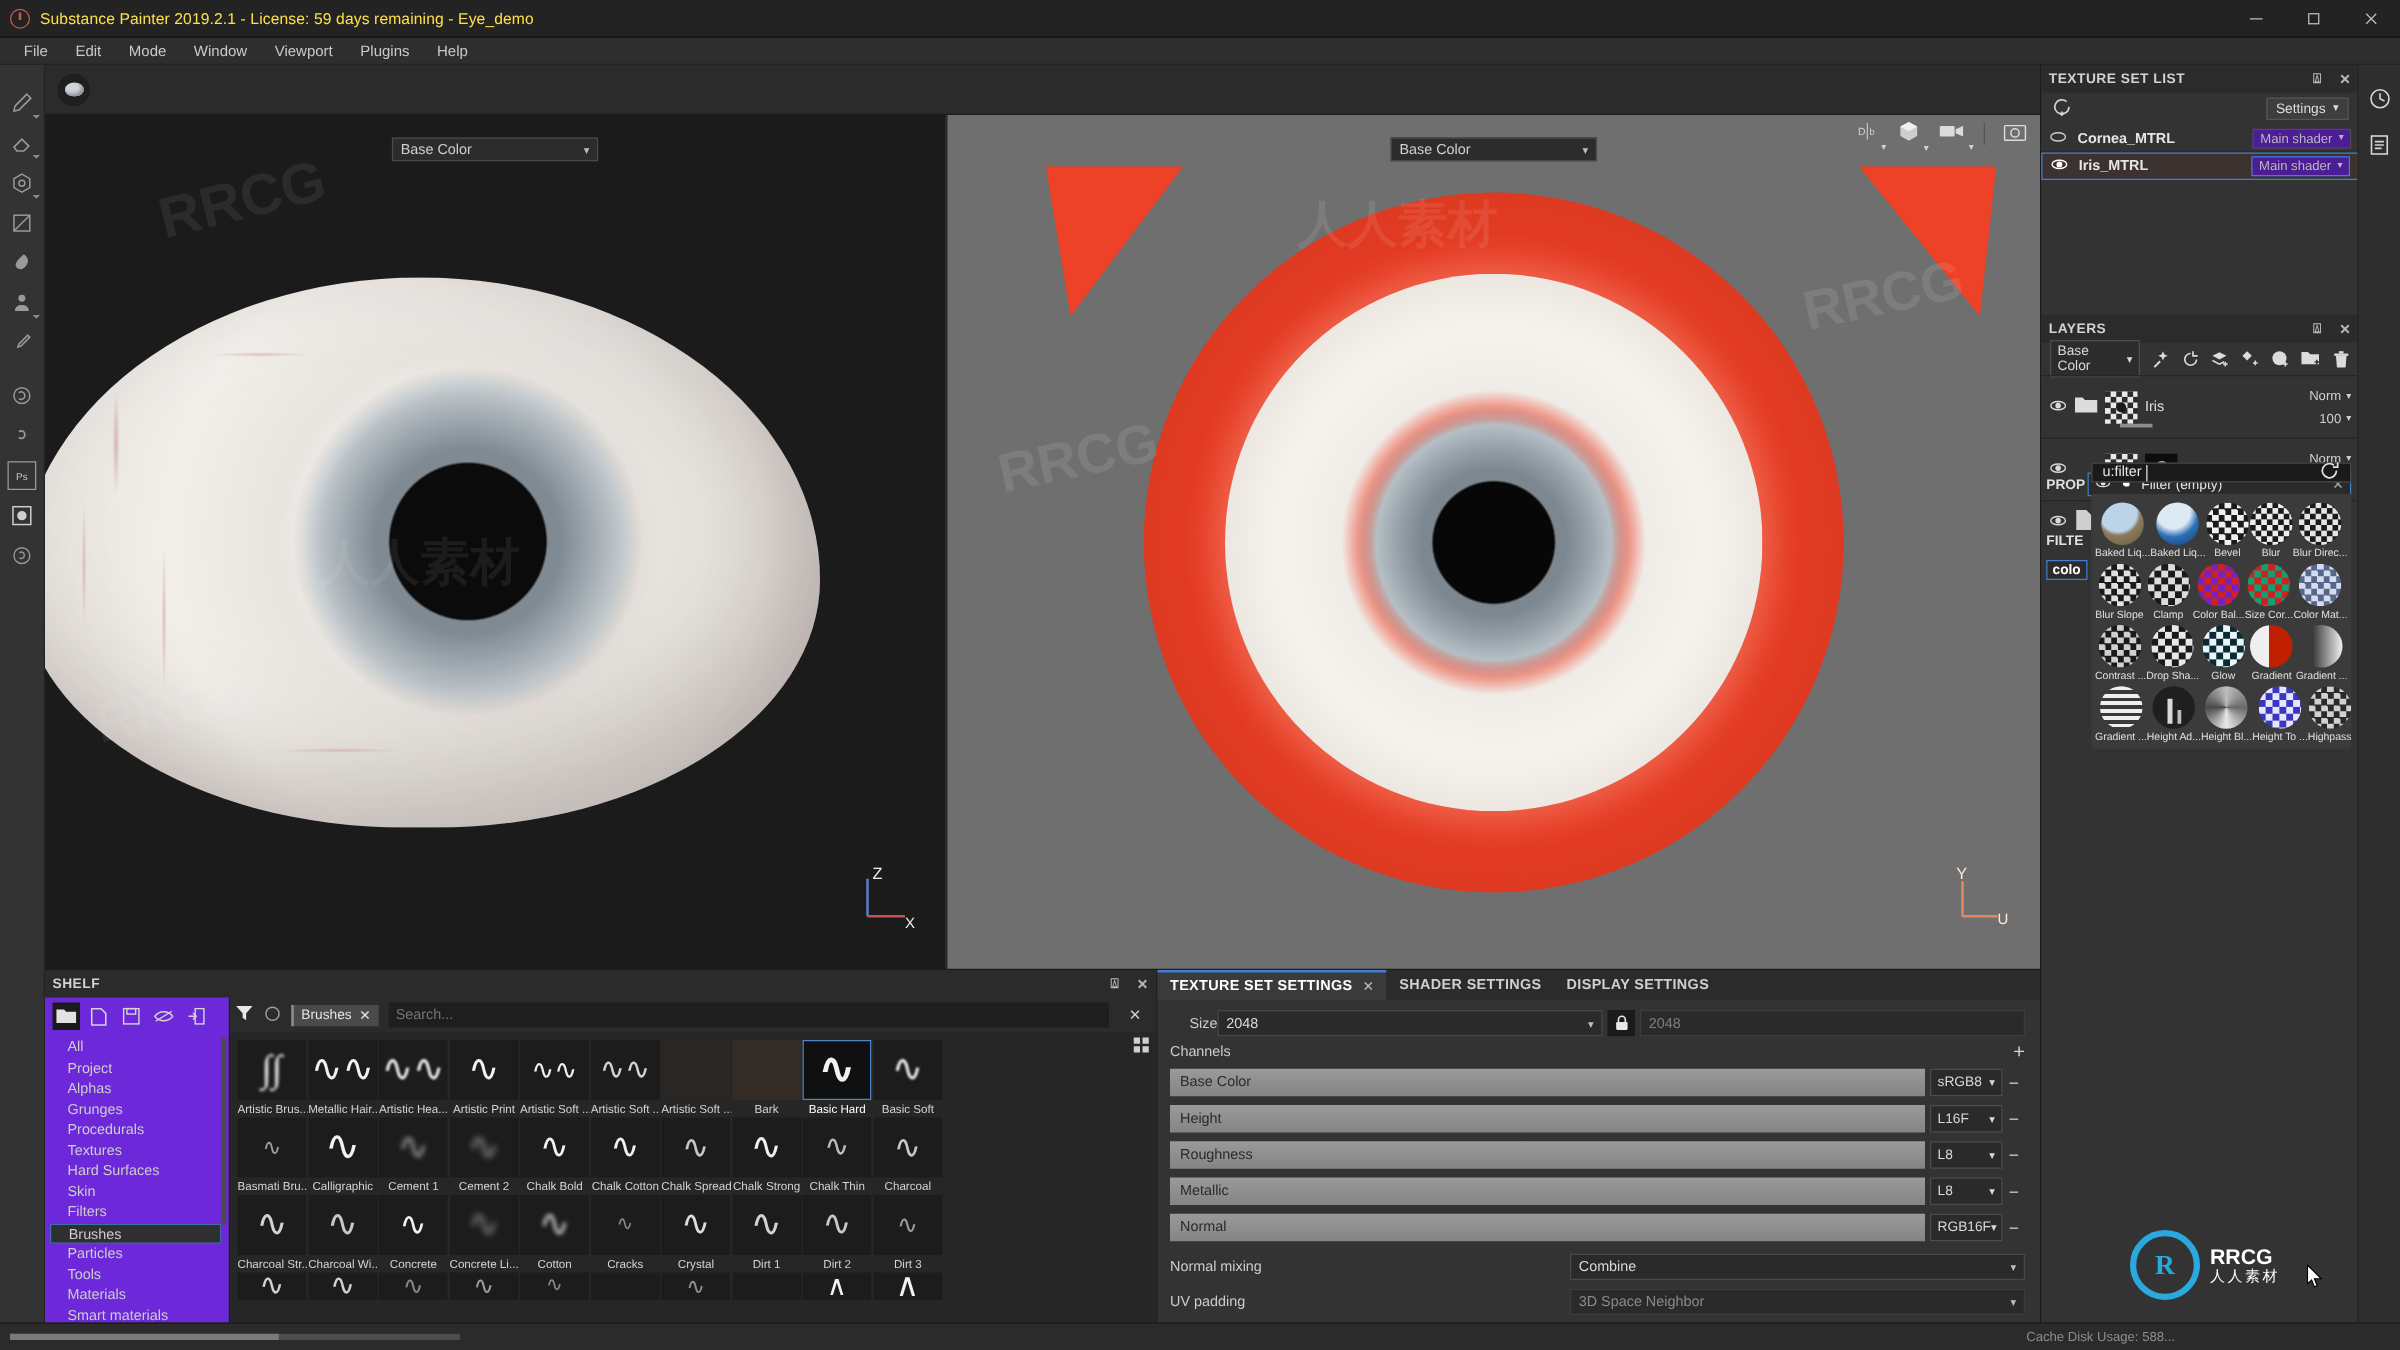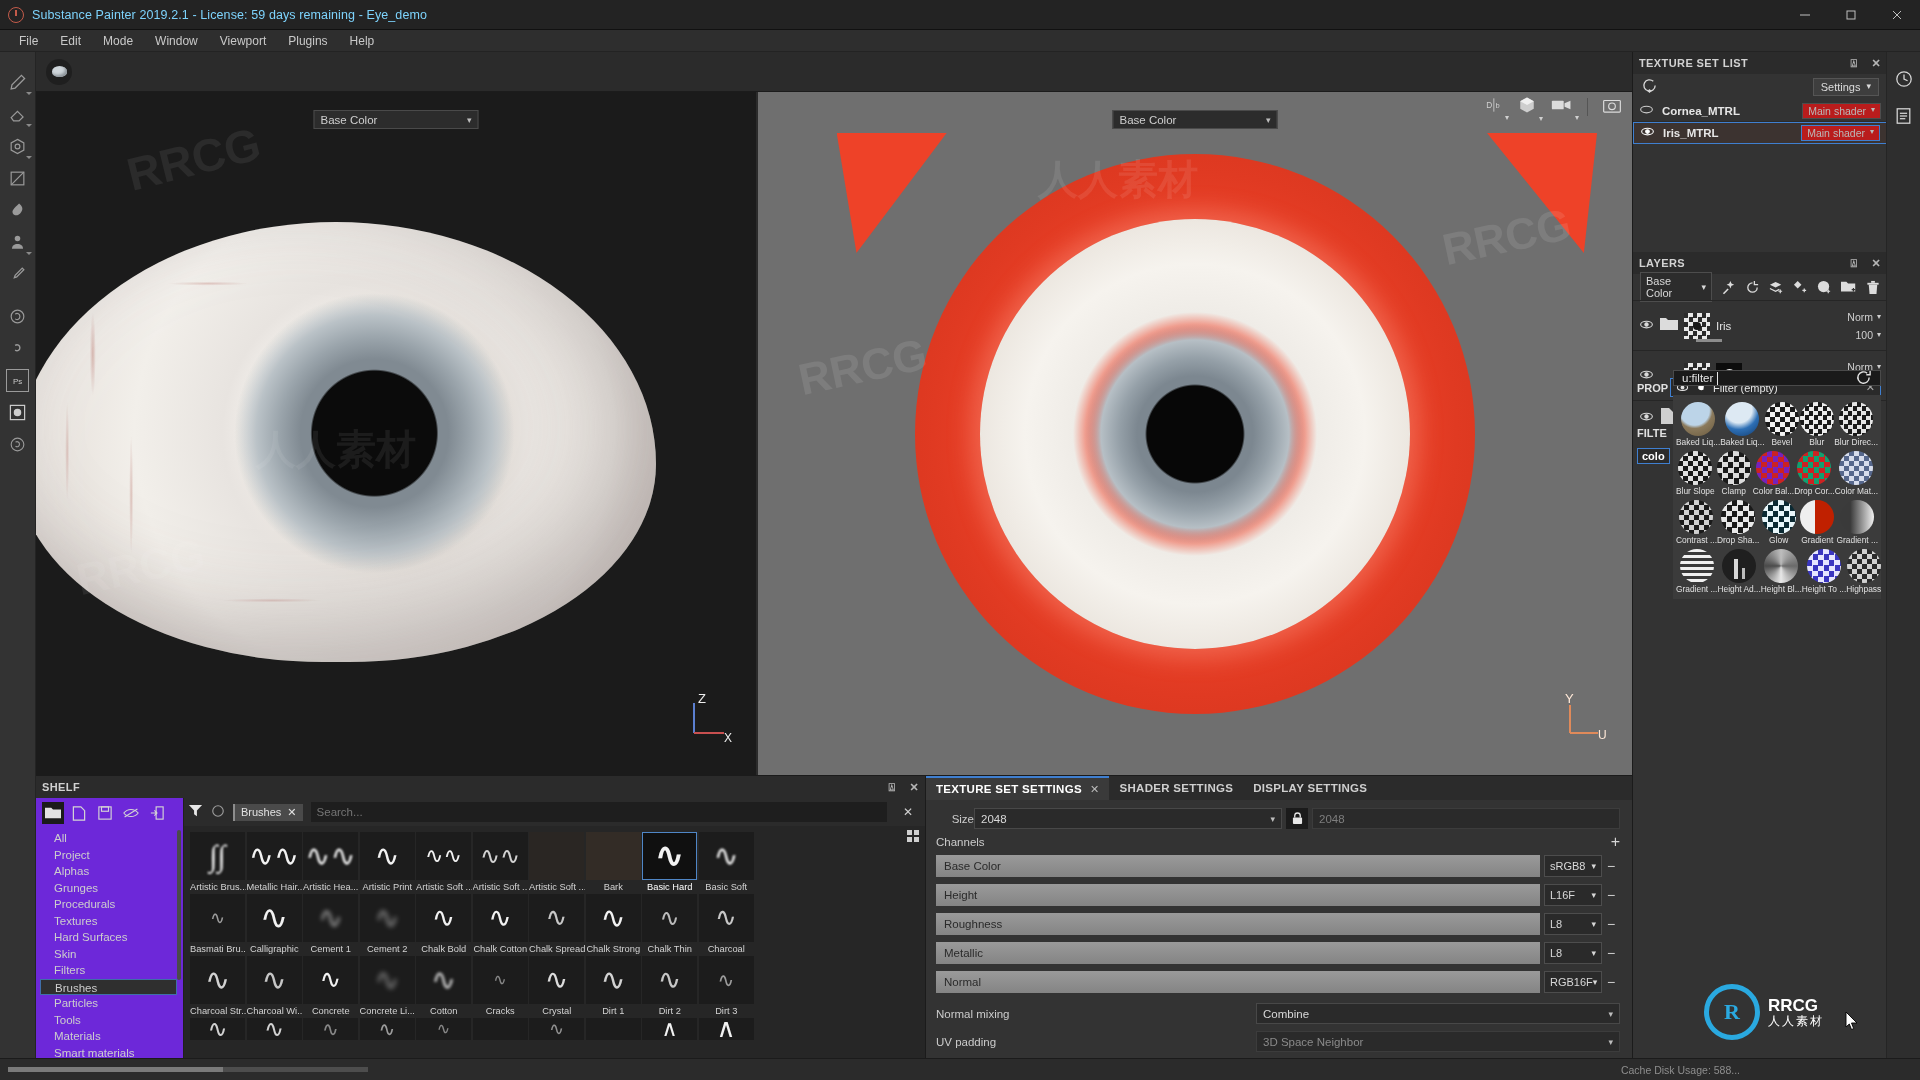--- a/index.html
+++ b/index.html
@@ -6,21 +6,21 @@
   html,body { width:1920px; height:1080px; overflow:hidden; background:#2b2b2b;
     font-family:"Liberation Sans", sans-serif; color:#c8c8c8; font-size:12px; }
 
   
   #titlebar { height:30px; background:#232323; display:flex; align-items:center;
     border-bottom:1px solid #111; position:relative; }
   #app-icon { width:16px; height:16px; margin:0 8px 0 8px; border:1.5px solid #c35b4a;
     border-radius:50%; position:relative; }
   #app-icon:after{ content:""; position:absolute; left:6px; top:2px; width:1.5px; height:6px;
     background:#c35b4a; }
-  #title-text { font-size:12.5px; color:#7dd3fc; letter-spacing:.1px; }
+  #title-text { font-size:12.5px; color:#fde047; letter-spacing:.1px; }
   #wincontrols { position:absolute; right:0; top:0; height:30px; display:flex; }
   .wc { width:46px; height:30px; display:flex; align-items:center; justify-content:center;
     color:#c0c0c0; font-size:13px; }
   .wc svg { display:block; }
 
   
   #menubar { height:22px; background:#2e2e2e; display:flex; align-items:center;
     padding-left:8px; border-bottom:1px solid #232323; }
   .menu-item { padding:0 11px; line-height:22px; font-size:12px; color:#c9c9c9; }
 
@@ -180,21 +180,21 @@
 
   
   #tsl{ flex:0 0 200px; display:flex; flex-direction:column; background:#333;}
   #tsl-tools{ height:26px; display:flex; align-items:center; padding:0 8px;}
   .settings-btn{ margin-left:auto; background:#3e3e3e; border:1px solid #555;
     font-size:11px; color:#dcdcdc; padding:2px 7px; display:flex; gap:6px;}
   .tsrow{ height:22px; display:flex; align-items:center; padding:0 6px; gap:8px;
     border-bottom:1px solid #2b2b2b;}
   .tsrow.sel{ background:#3c3330; border:1px solid #3f7fd0;}
   .tsname{ font-size:11.5px; font-weight:bold; color:#e6e6e6;}
-  .shader-sel{ margin-left:auto; background:#b91c1c; border:1px solid #4d4d4d; font-size:10.5px;
+  .shader-sel{ margin-left:auto; background:#4c1d95; border:1px solid #4d4d4d; font-size:10.5px;
     color:#b9b9b9; padding:1px 5px; display:flex; gap:5px;}
   .tsrow.sel .shader-sel{ border-color:#3f7fd0; }
 
   
   #layers{ flex:1 1 auto; display:flex; flex-direction:column; background:#333; position:relative;}
   #lay-tools{ height:26px; display:flex; align-items:center; gap:9px; padding:0 7px;}
   .mini-sel{ background:#2c2c2c; border:1px solid #4d4d4d; font-size:11px; color:#d8d8d8;
     padding:2px 5px; display:flex; gap:6px; align-items:center;}
   .licon{ color:#dcdcdc; display:flex; align-items:center;}
   .layer{ display:flex; align-items:center; gap:6px; padding:5px 6px; border-top:1px solid #262626;
@@ -1121,21 +1121,21 @@
             <div class="fcell">
                 <div class="fthumb" style="background:repeating-conic-gradient(#dcdcdc 0% 25%,#1a1a1a 0% 50%) 0 0/11px 11px"></div>
                 <div class="flabel">Clamp</div>
               </div>
             <div class="fcell">
                 <div class="fthumb" style="background:repeating-conic-gradient(#cc2222 0% 25%,#7722bb 0% 50%) 0 0/11px 11px"></div>
                 <div class="flabel">Color Bal...</div>
               </div>
             <div class="fcell">
                 <div class="fthumb" style="background:repeating-conic-gradient(#cc2222 0% 25%,#11a070 0% 50%) 0 0/11px 11px"></div>
-                <div class="flabel">Drop Cor...</div>
+                <div class="flabel">Size Cor...</div>
               </div>
             <div class="fcell">
                 <div class="fthumb" style="background:repeating-conic-gradient(#d6dcec 0% 25%,#56678c 0% 50%) 0 0/10px 10px"></div>
                 <div class="flabel">Color Mat...</div>
               </div>
           </div>
           <div class="frow">
             <div class="fcell">
                 <div class="fthumb" style="background:repeating-conic-gradient(#cfcfcf 0% 25%,#1a1a1a 0% 50%) 0 0/10px 10px"></div>
                 <div class="flabel">Contrast ...</div>

